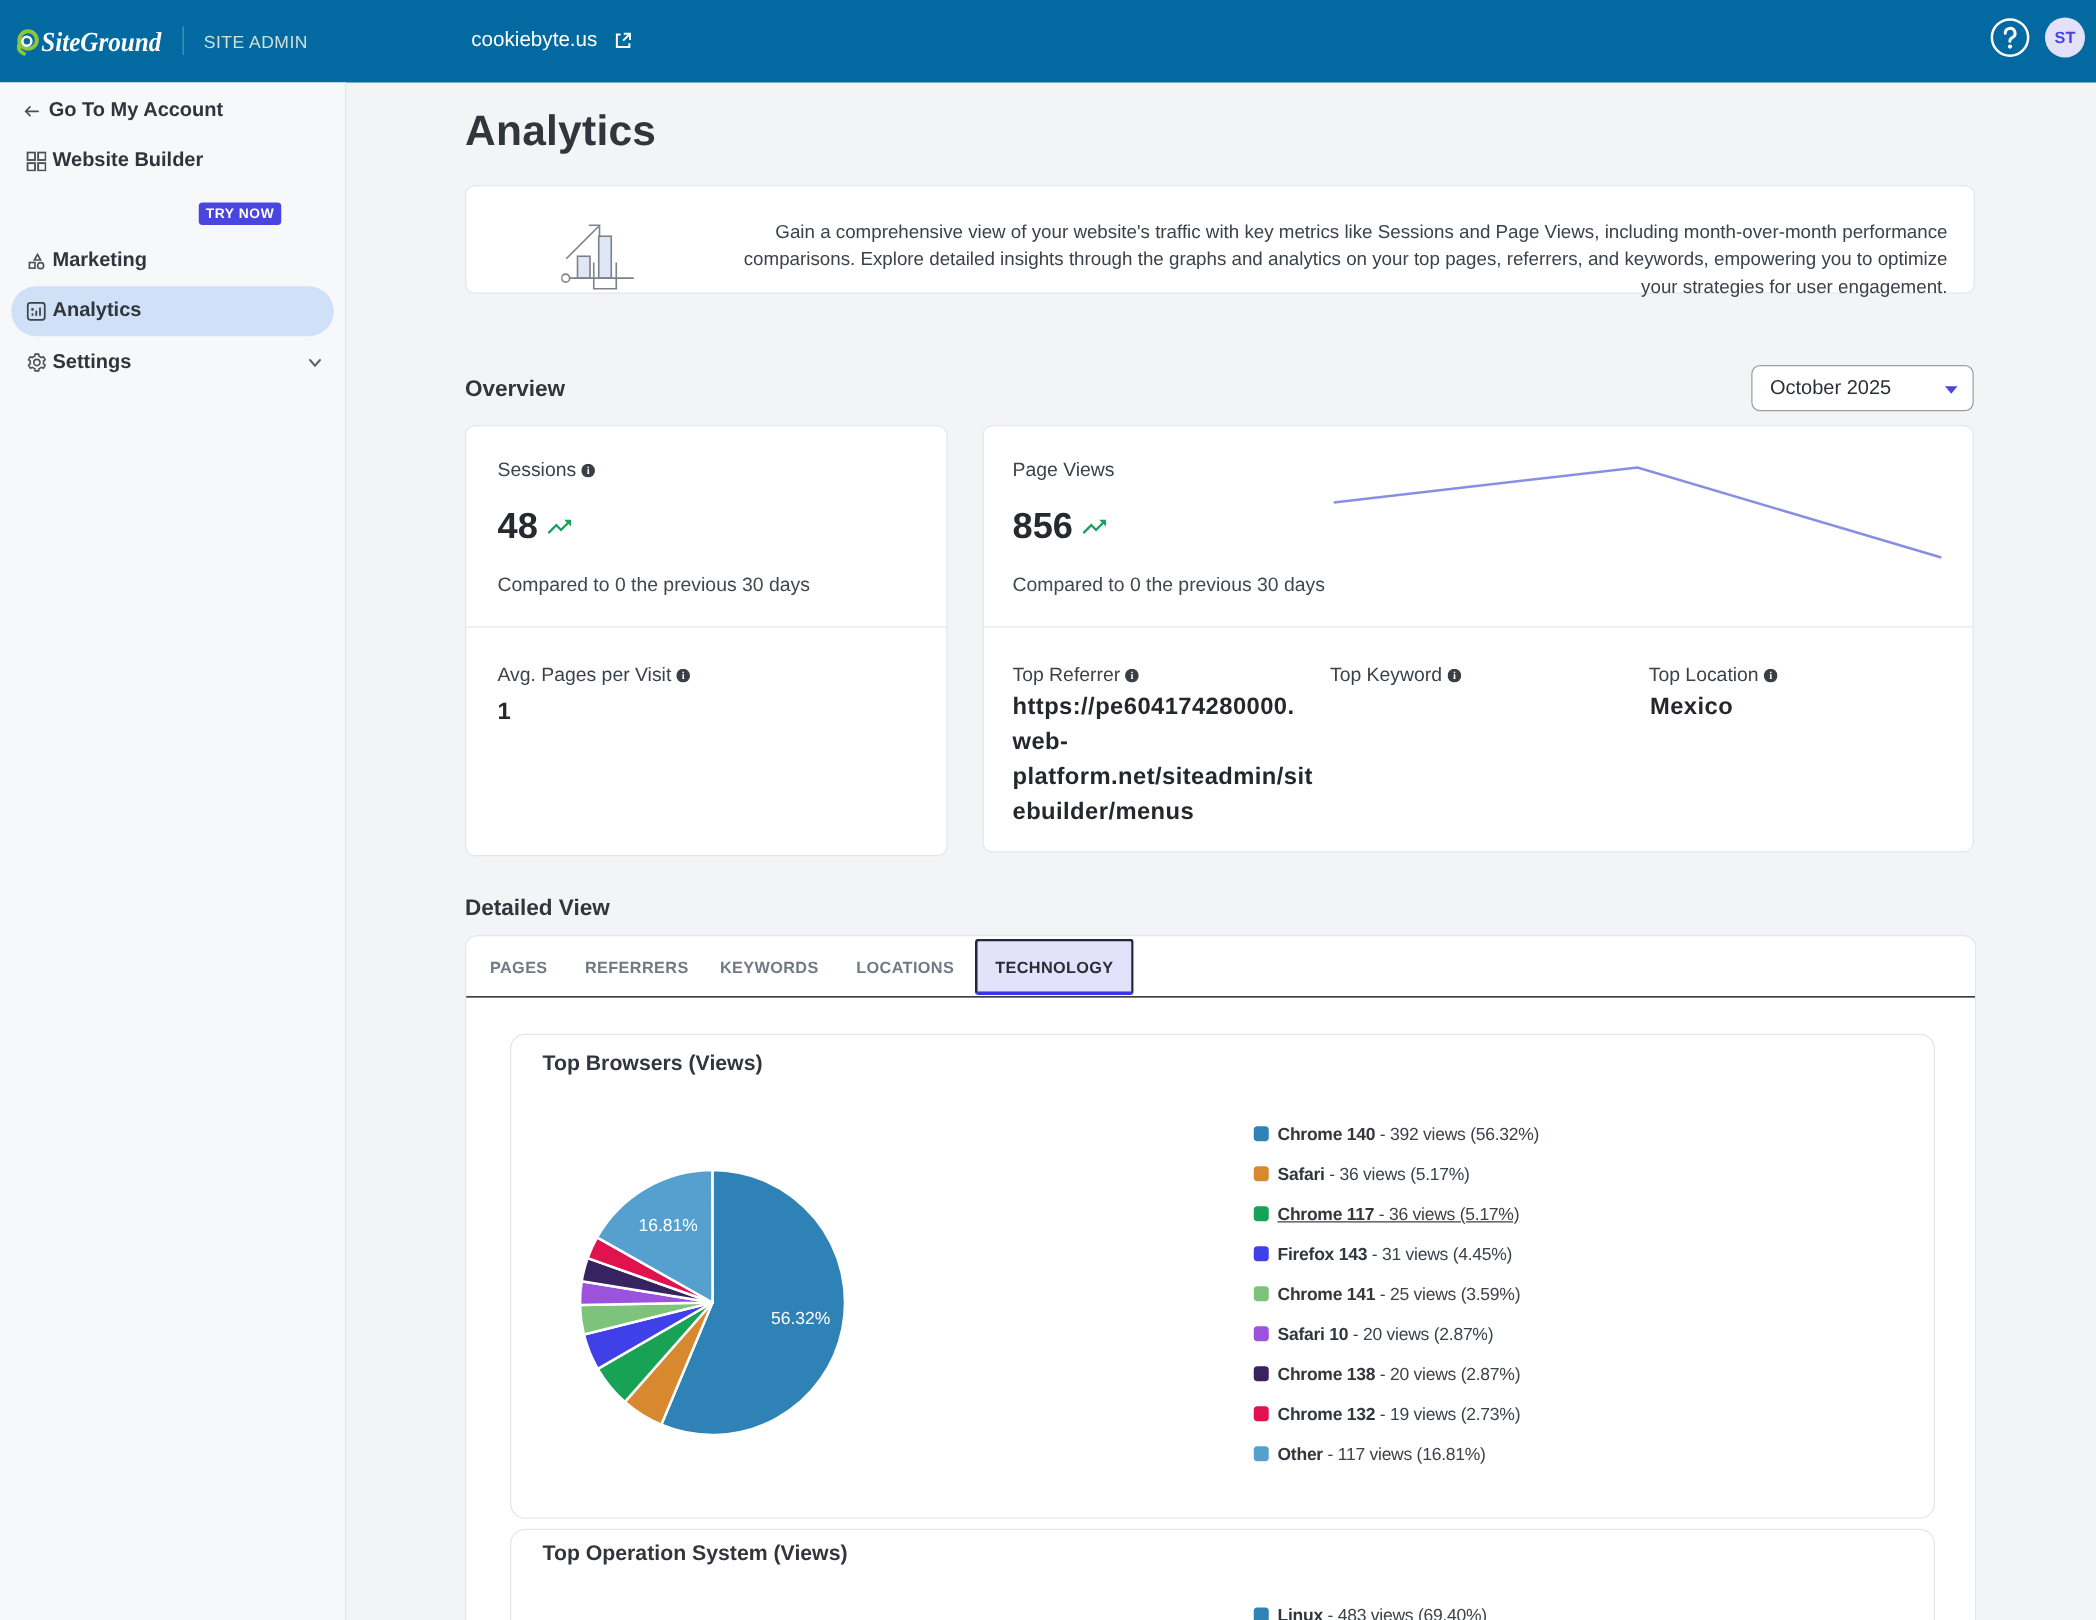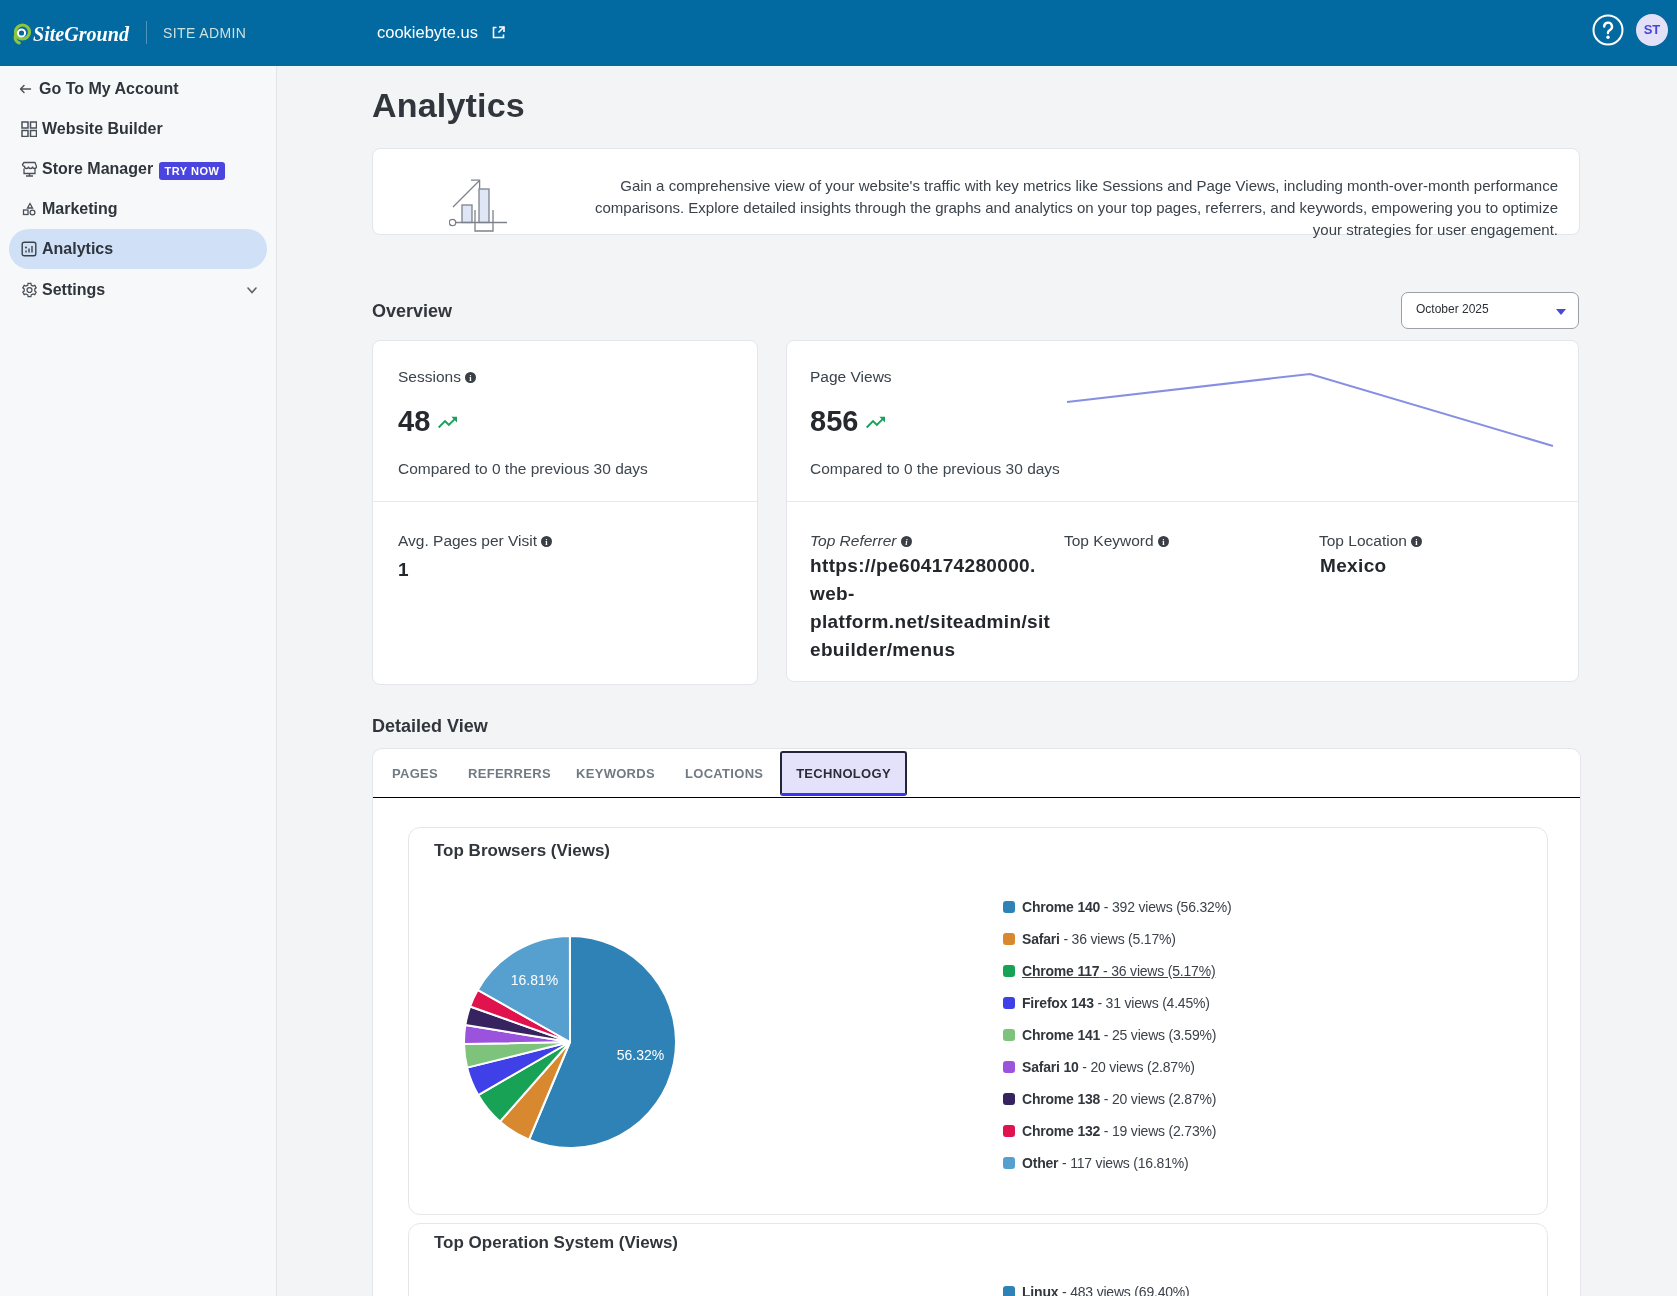--- a/index.html
+++ b/index.html
@@ -18,21 +18,21 @@
 .mitem svg.ic { position:absolute; left:21px; top:50%; transform:translateY(-50%); }
 #pill { position:absolute; left:9px; top:163px; width:258px; height:40px; background:#cfe0f7; border-radius:20px; }
 #trynow { position:absolute; left:159px; top:96px; width:66px; height:18px; background:#4b45e0; border-radius:3px; color:#fff; font-size:11px; font-weight:700; letter-spacing:0.5px; text-align:center; line-height:18px; }
 
 #h1 { position:absolute; left:372px; top:86px; font-size:34px; font-weight:700; color:#31363d; letter-spacing:0.2px; }
 .card { position:absolute; background:#fff; border:1px solid #e4e6e9; border-radius:8px; }
 #banner { left:372px; top:148px; width:1208px; height:87px;text-align:right; }
 #bannertxt { position:absolute; left:210px; top:26px; width:975px; font-size:15px; color:#3a424b; line-height:22px; }
 #ovh { position:absolute; left:372px; top:301px; font-size:18px; font-weight:700; color:#31363d; }
 #sel { position:absolute; left:1401px; top:292px; width:178px; height:37px; background:#fff; border:1px solid #9aa0a8; border-radius:7px; }
-#sel .t { position:absolute; left:14px; top:9px; font-size:12px; color:#2b3036; }
+#sel .t { position:absolute; left:14px; top:9px; font-size:16px; color:#2b3036; }
 #sel .c { position:absolute; right:12px; top:16px; width:0; height:0; border-left:5.5px solid transparent; border-right:5.5px solid transparent; border-top:6.5px solid #4747e0; }
 #cardL { left:372px; top:340px; width:386px; height:345px; }
 #cardR { left:786px; top:340px; width:793px; height:342px; }
 .hdiv { position:absolute; left:0; right:0; top:160px; height:1px; background:#e6e8ea; }
 .slab { font-size:15.5px; color:#3a424b; }
 .bigv { font-size:29px; font-weight:700; color:#26292e; }
 .cmp { font-size:15.5px; color:#3f474f; }
 .colh { font-size:15.5px; color:#3a424b; }
 .colv { font-size:19px; font-weight:700; color:#24272c; line-height:28px; letter-spacing:0.35px; }
 #dvh { position:absolute; left:372px; top:716px; font-size:18px; font-weight:700; color:#31363d; }
@@ -86,31 +86,20 @@
     <svg class="ic" width="16" height="16" viewBox="0 0 16 16">
         <g fill="none" stroke="#4b5158" stroke-width="1.5">
           <rect x="1" y="1" width="6" height="6"></rect>
           <rect x="9.5" y="1" width="6" height="6"></rect>
           <rect x="1" y="9.5" width="6" height="6"></rect>
           <rect x="9.5" y="9.5" width="6" height="6"></rect>
         </g>
       </svg>
     <span class="lbl">Website Builder</span>
   </div>
-  <div class="mitem" style="top:83px;">
-    <svg class="ic" width="17" height="17" viewBox="0 0 17 17">
-        <g fill="none" stroke="#4b5158" stroke-width="1.3">
-          <path d="M3,2 h11 l1.5,4 a2,2 0 0 1 -2,2 a2,2 0 0 1 -2,-2 a2,2 0 0 1 -4,0 a2,2 0 0 1 -4,0 a2,2 0 0 1 -2,-2 z"></path>
-          <path d="M3,8 v5 h11 v-5"></path>
-          <path d="M5,15.5 h7"></path>
-          <path d="M8.5,13 v2.5"></path>
-        </g>
-      </svg>
-    <span class="lbl">Store Manager</span>
-  </div>
   <div id="trynow">TRY NOW</div>
   <div class="mitem" style="top:123px;">
     <svg class="ic" width="16" height="16" viewBox="0 0 16 16">
         <g fill="none" stroke="#4b5158" stroke-width="1.3">
           <path d="M6.5,7 L9,2.5 L11.5,7 Z"></path>
           <rect x="2.5" y="9" width="4.5" height="4.5"></rect>
           <circle cx="11.5" cy="11.5" r="2.4"></circle>
         </g>
       </svg>
     <span class="lbl">Marketing</span>
@@ -179,21 +168,21 @@
 <div class="card" id="cardR">
   <div class="hdiv"></div>
   <div class="abs slab" style="left:23px;top:27px;">Page Views</div>
   <div class="abs bigv" style="left:23px;top:64px;">856 <svg width="19" height="14" viewBox="2 5 20 13" style="vertical-align:2px">
         <path d="M16 6l2.29 2.29-4.88 4.88-4-4L2 16.59 3.41 18l6-6 4 4 6.3-6.29L22 12V6z" fill="#1ba15c"></path>
       </svg></div>
   <div class="abs cmp" style="left:23px;top:119px;">Compared to 0 the previous 30 days</div>
   <svg class="abs" style="left:274px;top:28px" width="500" height="90" viewBox="0 0 500 90">
     <polyline points="6,33 249,5 492,77" fill="none" stroke="#878fe3" stroke-width="2"></polyline>
   </svg>
-  <div class="abs colh" style="left:23px;top:191px;font-style:italic;">Top Referrer <svg width="11" height="11" viewBox="0 0 11 11" style="vertical-align:-1px">
+  <div class="abs colh" style="left:23px;top:191px;">Top Referrer <svg width="11" height="11" viewBox="0 0 11 11" style="vertical-align:-1px">
         <circle cx="5.5" cy="5.5" r="5.5" fill="#3a3f46"></circle>
         <text x="5.5" y="8.6" text-anchor="middle" font-size="8.5" font-weight="700" fill="#fff" font-family="Liberation Serif,serif">i</text>
       </svg></div>
   <div class="abs colv" style="left:23px;top:211px;">https://pe604174280000.<br>web-<br>platform.net/siteadmin/sit<br>ebuilder/menus</div>
   <div class="abs colh" style="left:277px;top:191px;">Top Keyword <svg width="11" height="11" viewBox="0 0 11 11" style="vertical-align:-1px">
         <circle cx="5.5" cy="5.5" r="5.5" fill="#3a3f46"></circle>
         <text x="5.5" y="8.6" text-anchor="middle" font-size="8.5" font-weight="700" fill="#fff" font-family="Liberation Serif,serif">i</text>
       </svg></div>
   <div class="abs colh" style="left:532px;top:191px;">Top Location <svg width="11" height="11" viewBox="0 0 11 11" style="vertical-align:-1px">
         <circle cx="5.5" cy="5.5" r="5.5" fill="#3a3f46"></circle>

